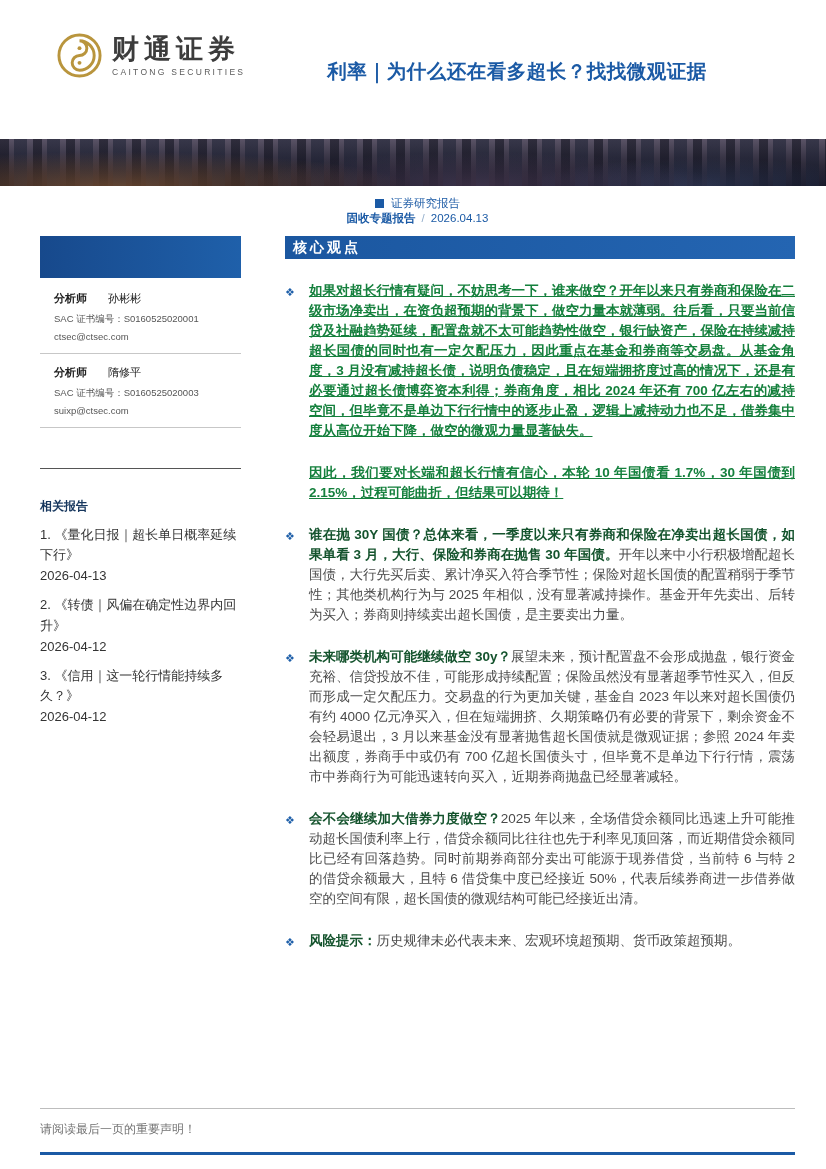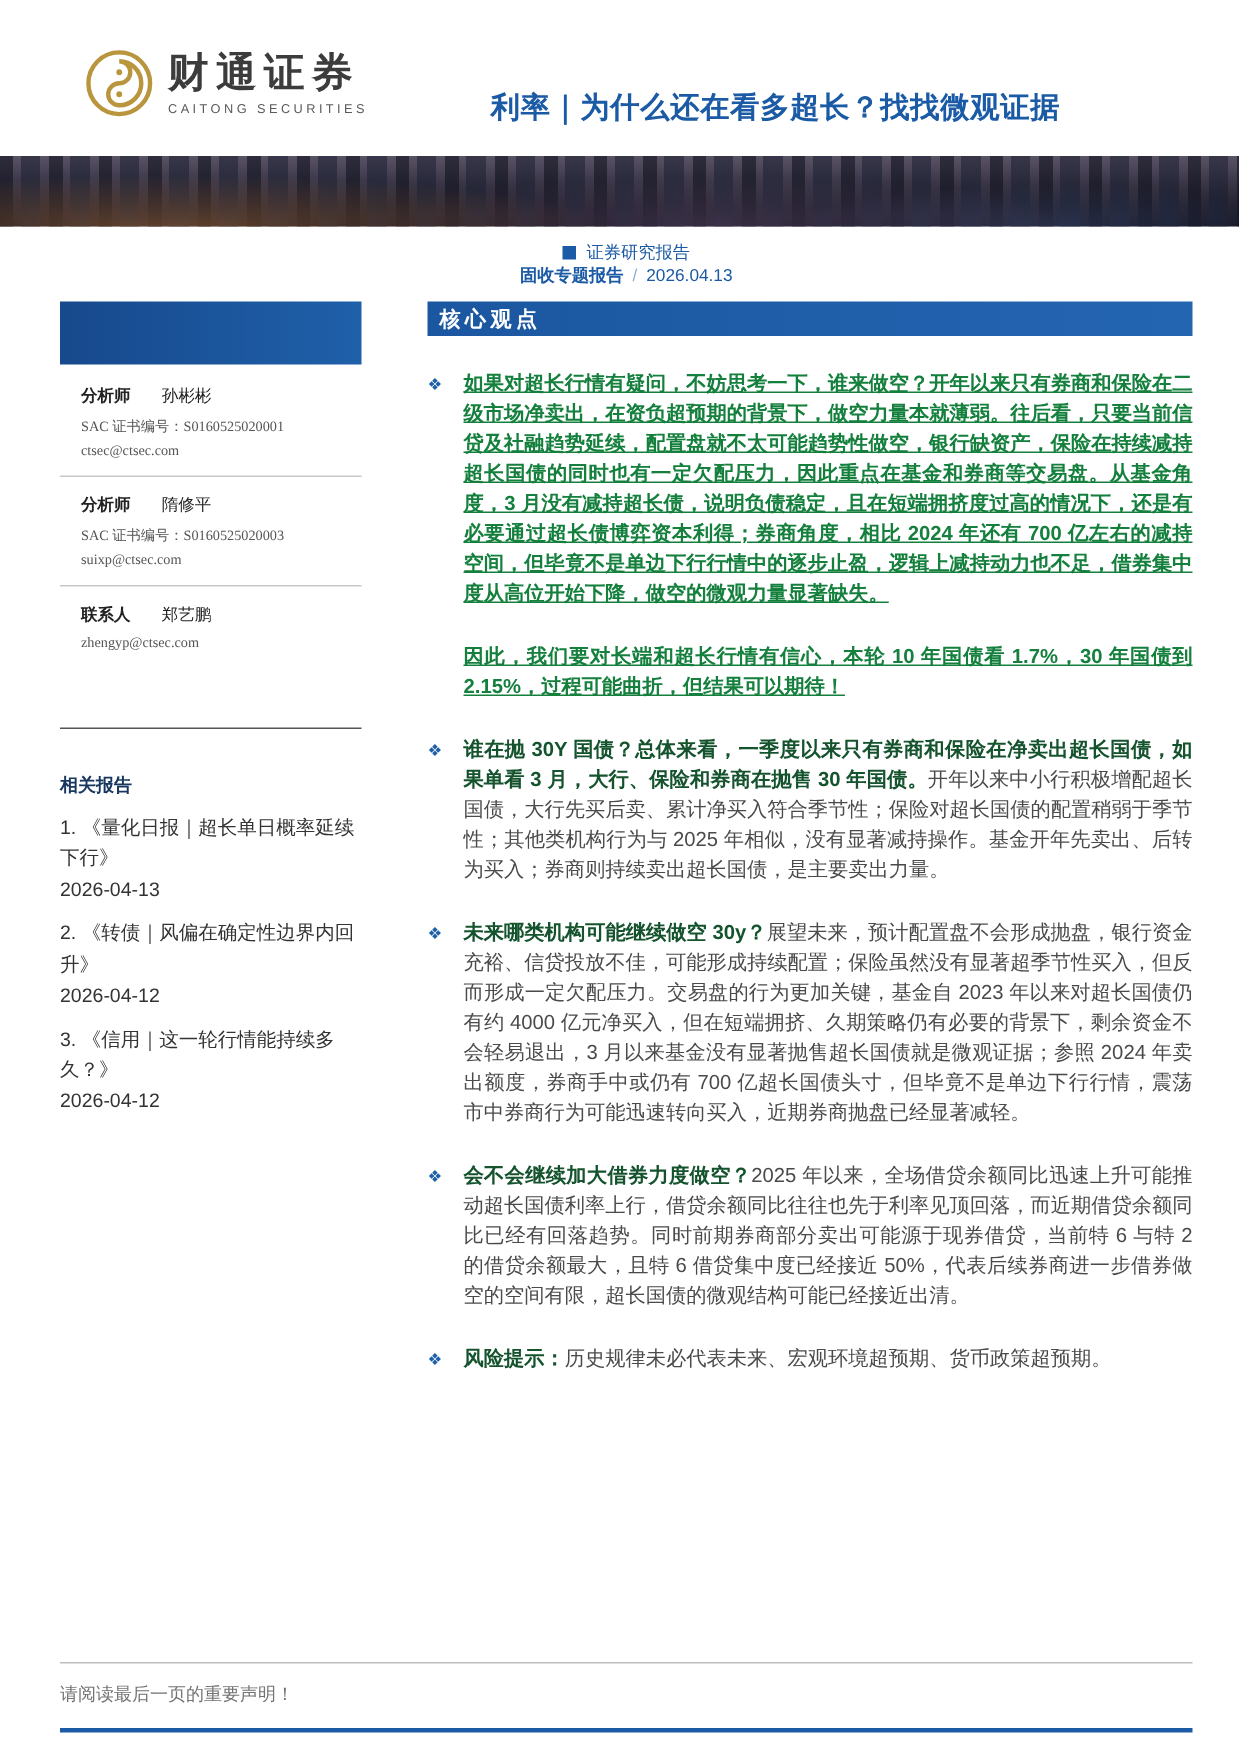--- a/index.html
+++ b/index.html
@@ -3,21 +3,21 @@
 <meta charset="utf-8">
 <style>
   * { margin:0; padding:0; box-sizing:border-box; }
   html,body { background:#ffffff; }
   .page {
     width:826px; height:1169px; background:#fff; position:relative;
     font-family:"Liberation Sans", sans-serif; color:#333; overflow:hidden; margin:0 auto;
   }
 
   
-  .header { position:relative; height:104px;border-radius:12px; }
+  .header { position:relative; height:139px;border-radius:12px; }
   .logo { position:absolute; left:56px; top:32px; display:flex; align-items:center; gap:9px; }
   .logo svg { display:block; }
   .logo-cn { font-family:"DejaVu Serif", serif; font-size:27px; font-weight:bold; color:#3c3c3c; letter-spacing:5px; line-height:1.1; }
   .logo-en { font-size:8.5px; color:#5a5a5a; letter-spacing:2.3px; margin-top:3px; }
   .report-title { position:absolute; left:278px; top:58px; width:478px; text-align:center;
     font-size:19.5px; font-weight:bold; color:#1b5aa5; letter-spacing:0.5px; }
 
   
   .banner { height:47px; width:100%;
     background:
@@ -34,21 +34,21 @@
   .meta-left { display:flex; align-items:center; gap:7px; font-size:11.5px; color:#1b5aa5; }
   .sq { width:9px; height:9px; background:#1b5aa5; flex:none; }
   .meta-right { font-size:11.5px; color:#1b5aa5; }
   .meta-cat { font-weight:bold; }
   .meta-slash { color:#93aecb; margin:0 6px; font-weight:normal; }
 
   
   .content { display:flex; padding:5px 31px 0 40px; gap:44px; }
   .sidebar { width:201px; flex:none; }
   .side-topbar { height:42px; background:linear-gradient(90deg,#17498c,#1f60aa); margin-bottom:2px; }
-  .analyst { padding:11px 0 11px 14px; border-bottom:1px solid #c7c7c7;font-family:Liberation Serif, serif; }
+  .analyst { padding:11px 0 11px 14px; border-bottom:1px solid #c7c7c7; }
   .analyst.last { border-bottom:none; }
   .role-row { font-size:11px; color:#222; margin-bottom:7px; }
   .role { font-weight:bold; }
   .name { margin-left:18px; }
   .sac { font-size:9.5px; color:#555; margin-bottom:5px; }
   .email { font-size:9.5px; color:#555; }
 
   .related { margin-top:40px; border-top:1px solid #555; padding-top:29px; }
   .related h3 { font-size:12px; color:#17375e; font-weight:bold; margin-bottom:10px; }
   .rel-item { font-size:13px; color:#333; line-height:1.55; margin-bottom:9px; }
@@ -124,27 +124,20 @@
 
       <div class="analyst">
         <div class="role-row">
           <span class="role">分析师</span>
           <span class="name">隋修平</span>
         </div>
         <div class="sac">SAC 证书编号：S0160525020003</div>
         <div class="email">suixp@ctsec.com</div>
       </div>
 
-      <div class="analyst last">
-        <div class="role-row">
-          <span class="role">联系人</span>
-          <span class="name">郑艺鹏</span>
-        </div>
-        <div class="email">zhengyp@ctsec.com</div>
-      </div>
 
       <div class="related">
         <h3>相关报告</h3>
         <div class="rel-item">
           <div>1. 《量化日报｜超长单日概率延续下行》</div>
           <div class="rel-date">2026-04-13</div>
         </div>
         <div class="rel-item">
           <div>2. 《转债｜风偏在确定性边界内回升》</div>
           <div class="rel-date">2026-04-12</div>

